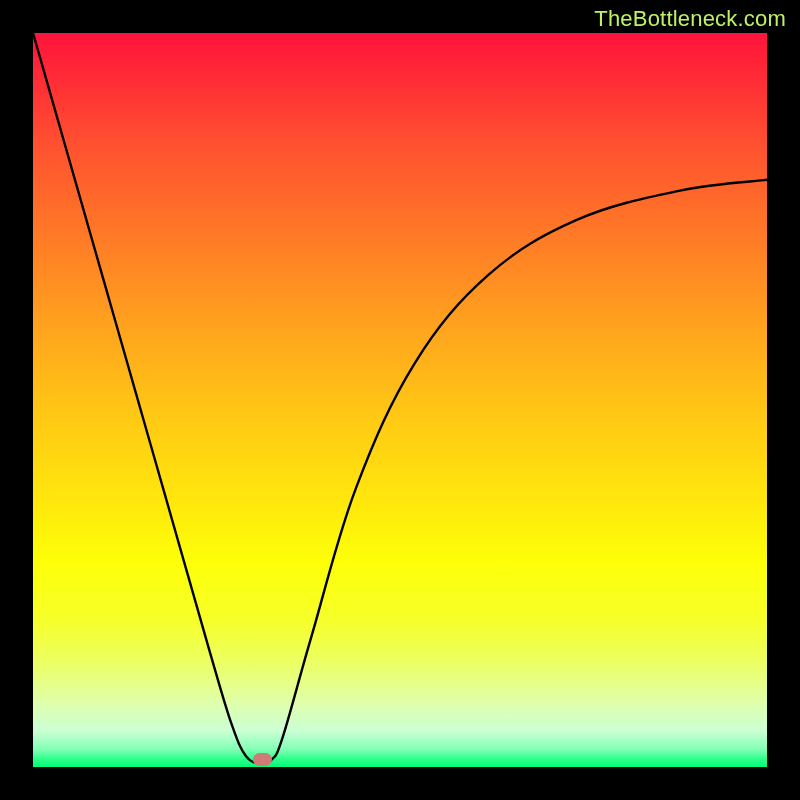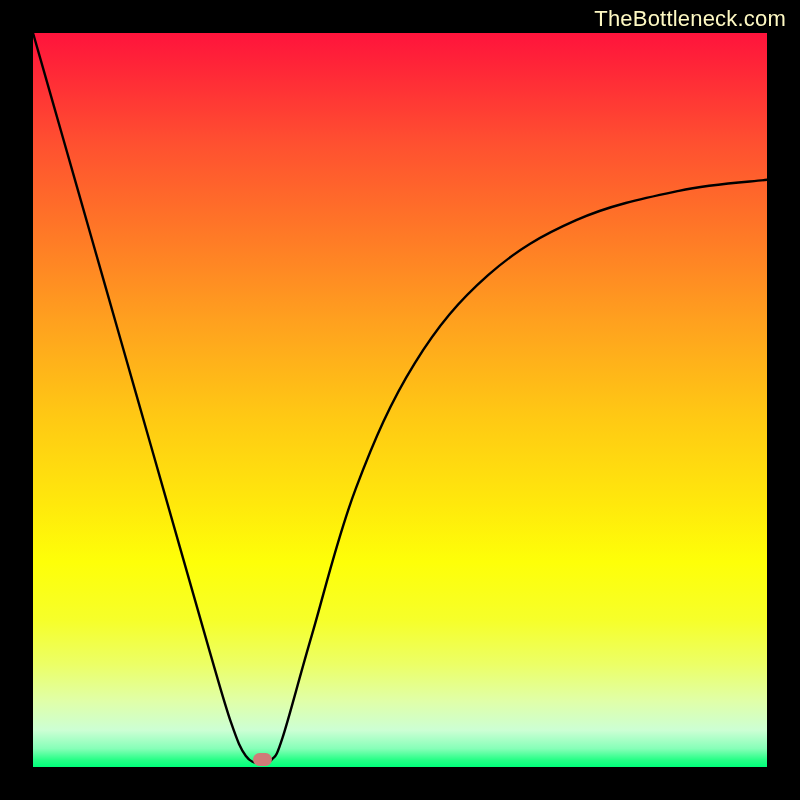--- a/index.html
+++ b/index.html
@@ -8,21 +8,21 @@
     height: 800px;
     background: #000;
     position: relative;
     overflow: hidden;
     font-family: Arial, Helvetica, sans-serif;
   }
   .watermark {
     position: absolute;
     top: 6px;
     right: 14px;
-    color: #fef9c3;
+    color: #bef264;
     font-size: 22px;
     font-weight: 400;
     letter-spacing: 0.2px;
     z-index: 10;
   }
   .plot-area {
     position: absolute;
     left: 33px;
     top: 33px;
     width: 734px;

